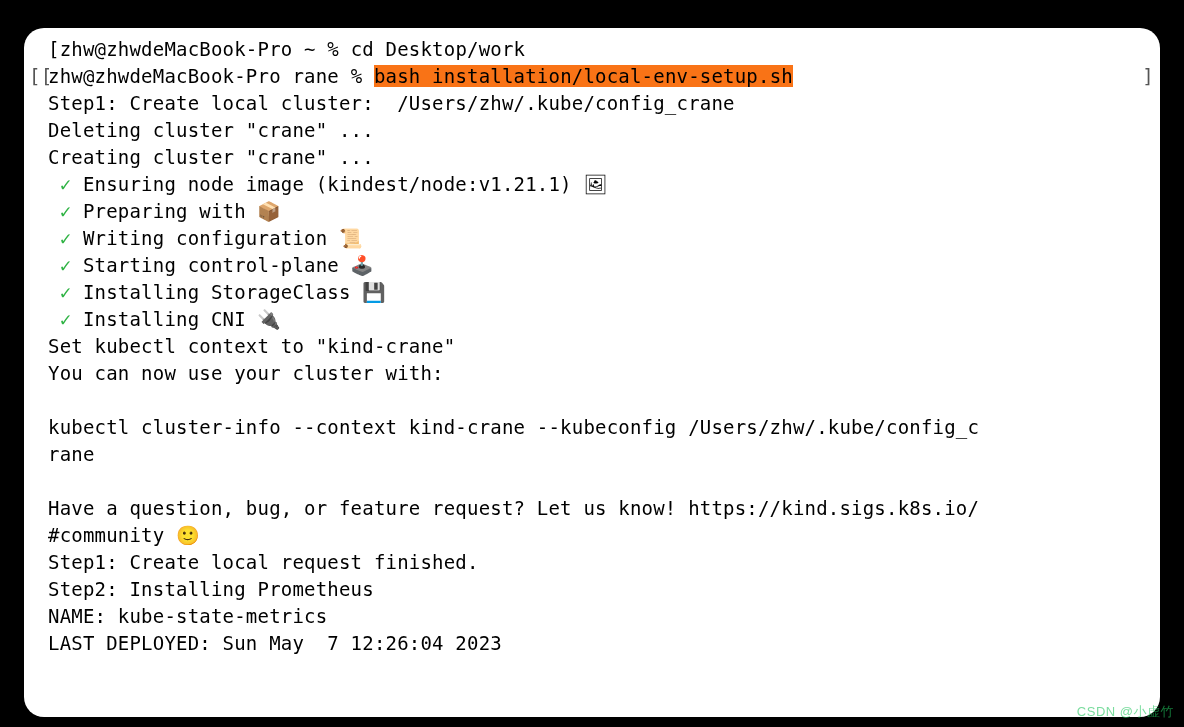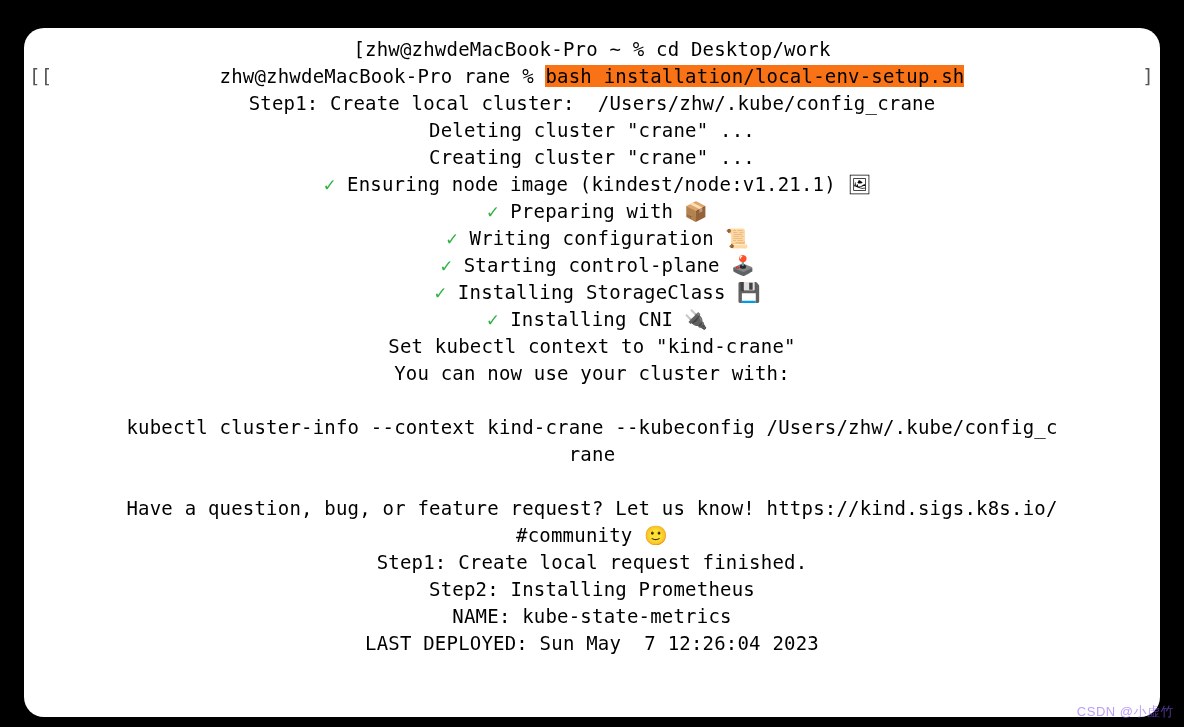--- a/index.html
+++ b/index.html
@@ -19,39 +19,39 @@
     left: 24px;
     top: 28px;
     right: 24px;
     bottom: 10px;
     background: #fff;
     border-radius: 20px;
     padding: 8px 24px 8px 24px;
     color: #000;
     overflow: hidden;
   }
-  .line { white-space: pre; letter-spacing: 0.2px; text-align: center; }
+  .line { white-space: pre; letter-spacing: 0.2px; }
   .check { color: #2fb344; font-weight: bold; }
   .highlight { background: #f97316; }
   .bracket-outside {
     position: absolute;
     left: 5px;
     color: #555;
   }
   .bracket-right {
     position: absolute;
     right: 6px;
     color: #555;
   }
   .emoji { font-family: "Apple Color Emoji","Segoe UI Emoji",sans-serif; }
   .watermark {
     position: absolute;
     right: 10px;
     bottom: 2px;
-    color: #8b5cf6;
+    color: #22c55e;
     font-family: sans-serif;
     font-size: 13px;
     opacity: 0.6;
     letter-spacing: 0.5px;
   }
 </style>
 </head>
 <body>
 
 <div class="terminal-window">

